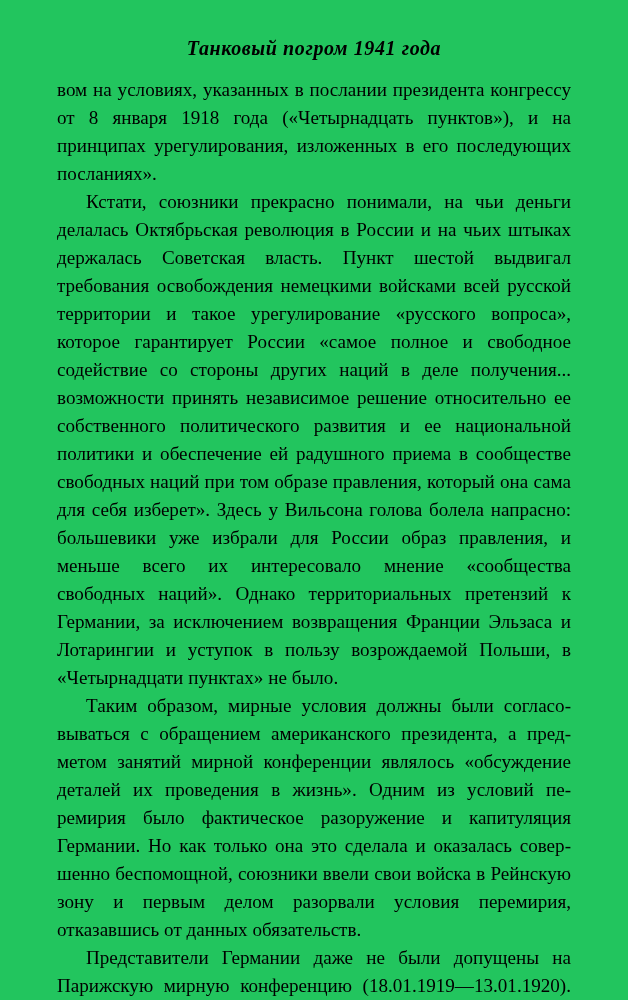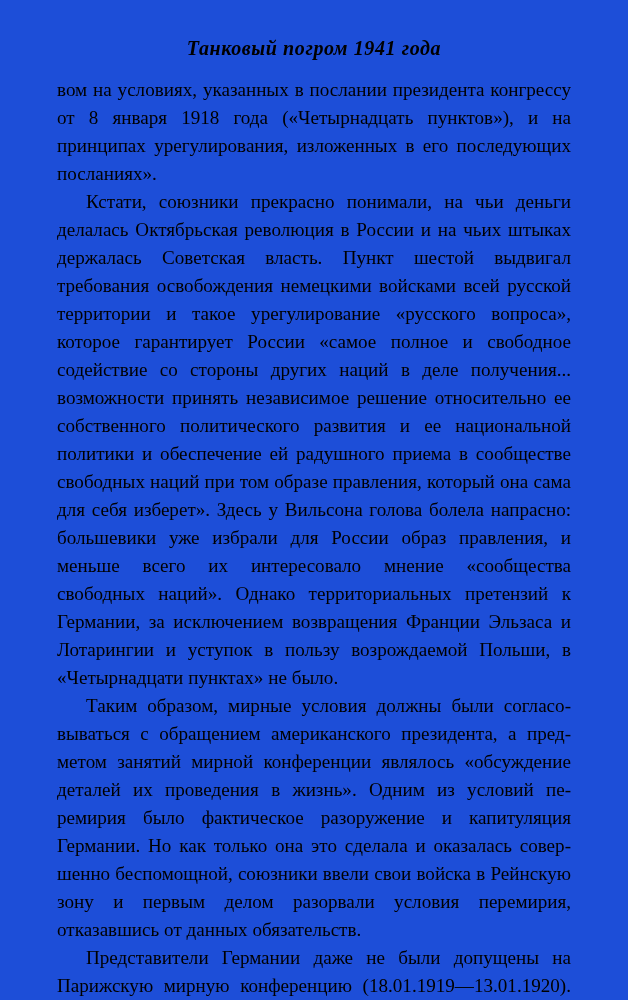--- a/index.html
+++ b/index.html
@@ -16,21 +16,21 @@
     color: #000000;
     -webkit-font-smoothing: none;
   }
 
   .page {
     position: absolute;
     left: 0;
     top: 0;
     width: 628px;
     height: 1000px;
-    background: #1d4ed8;
+    background: #22c55e;
   }
 
   
   .running-head {
     position: absolute;
     left: 57px;
     top: 36px;
     width: 514px;
     text-align: center;
     font-style: italic;

